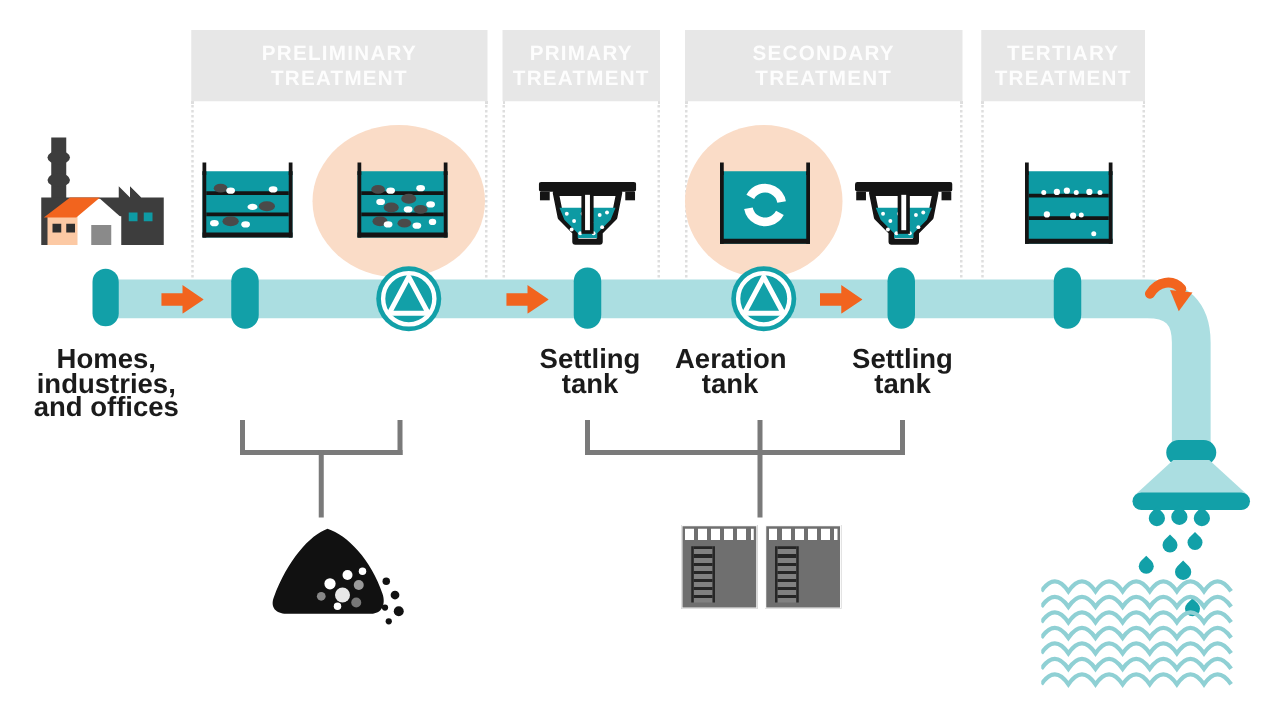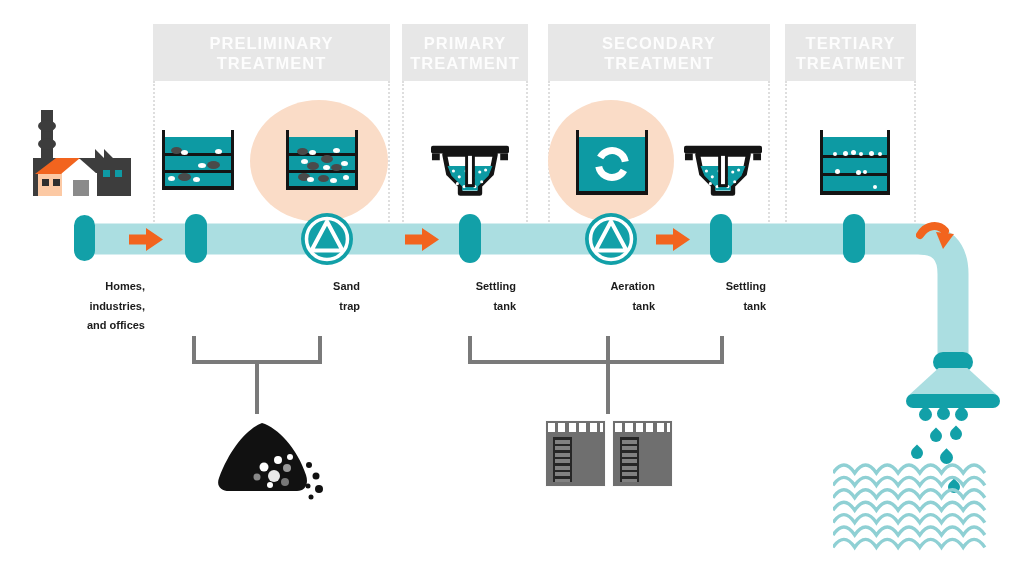--- a/index.html
+++ b/index.html
@@ -26,21 +26,21 @@
   
   .tank{position:absolute;background:#0d9aa3;border-left:3px solid #141414;
         border-right:3px solid #141414;border-bottom:4px solid #141414;}
   .tank::before,.tank::after{content:"";position:absolute;top:-7px;width:3px;height:10px;background:#141414;}
   .tank::before{left:-3px;} .tank::after{right:-3px;}
   .tline{position:absolute;left:0;right:0;height:3px;background:#141414;}
   .blob{position:absolute;background:#4a4a4a;border-radius:50%;}
   .wdot{position:absolute;background:#fff;border-radius:50%;}
 
   
-  .flabel{position:absolute;top:277px;text-align:right;font-weight:700;font-size:11px;
+  .flabel{position:absolute;top:277px;text-align:center;font-weight:700;font-size:22px;
           line-height:19.5px;color:#1b1b1b;}
   .flabel span{display:block;}
 
   
   .bar{position:absolute;background:#7a7a7a;}
 
   
   .digester{position:absolute;top:420px;width:59px;height:65px;background:#6f6f6f;border:1px solid #fafafa;}
   .cren{position:absolute;left:2px;right:2px;top:2px;height:9px;
         background:repeating-linear-gradient(90deg,#fff 0 7px,#6f6f6f 7px 10.5px);}
@@ -235,29 +235,25 @@
     <div class="wdot" style="left:33px;top:33px;width:5px;height:5px"></div>
     <div class="wdot" style="left:40px;top:33px;width:4px;height:4px"></div>
     <div class="wdot" style="left:50px;top:48px;width:4px;height:4px"></div>
   </div>
 
   <div class="flabel" style="left:25px;width:120px">
     <span>Homes,</span>
     <span>industries,</span>
     <span>and offices</span>
   </div>
-  <div class="flabel" style="left:280px;width:80px">
-    <span>Sand</span>
-    <span>trap</span>
-  </div>
   <div class="flabel" style="left:428px;width:88px">
     <span>Settling</span>
     <span>tank</span>
   </div>
-  <div class="flabel" style="left:567px;width:88px">
+  <div class="flabel" style="left:540px;width:88px">
     <span>Aeration</span>
     <span>tank</span>
   </div>
   <div class="flabel" style="left:678px;width:88px">
     <span>Settling</span>
     <span>tank</span>
   </div>
 
   <div class="bar" style="left:192px;top:336px;width:4px;height:28px"></div>
   <div class="bar" style="left:318px;top:336px;width:4px;height:28px"></div>

